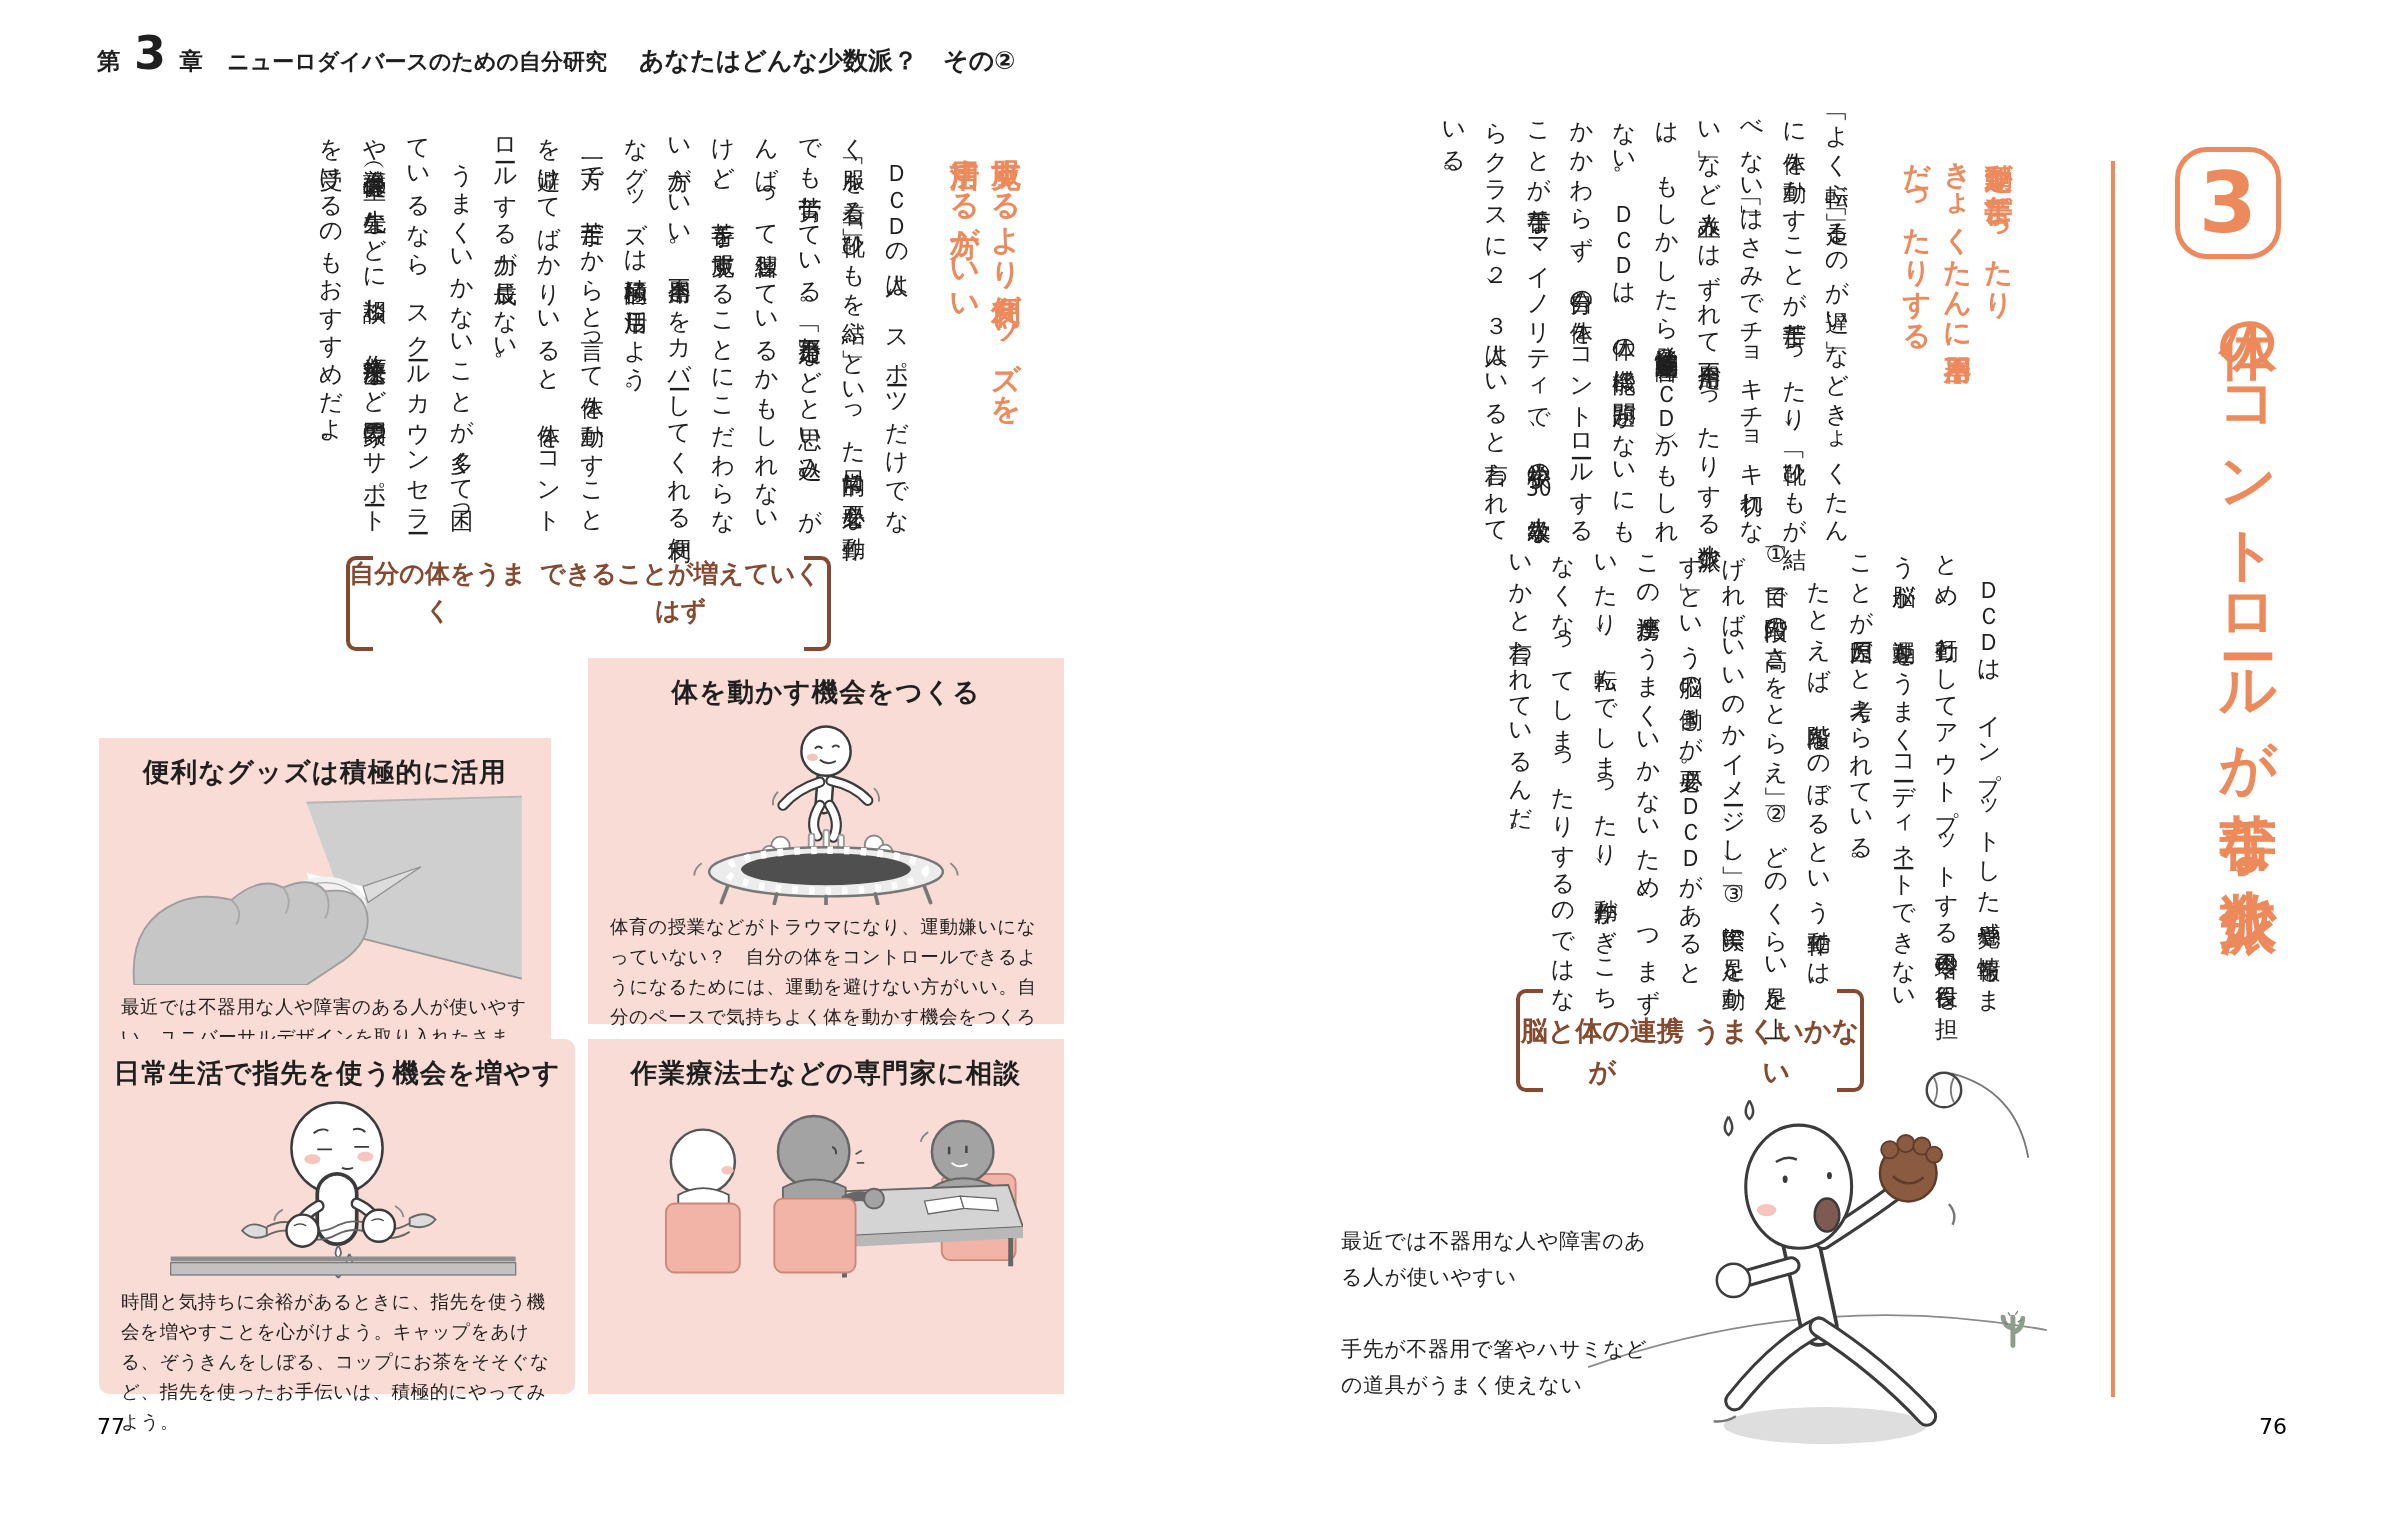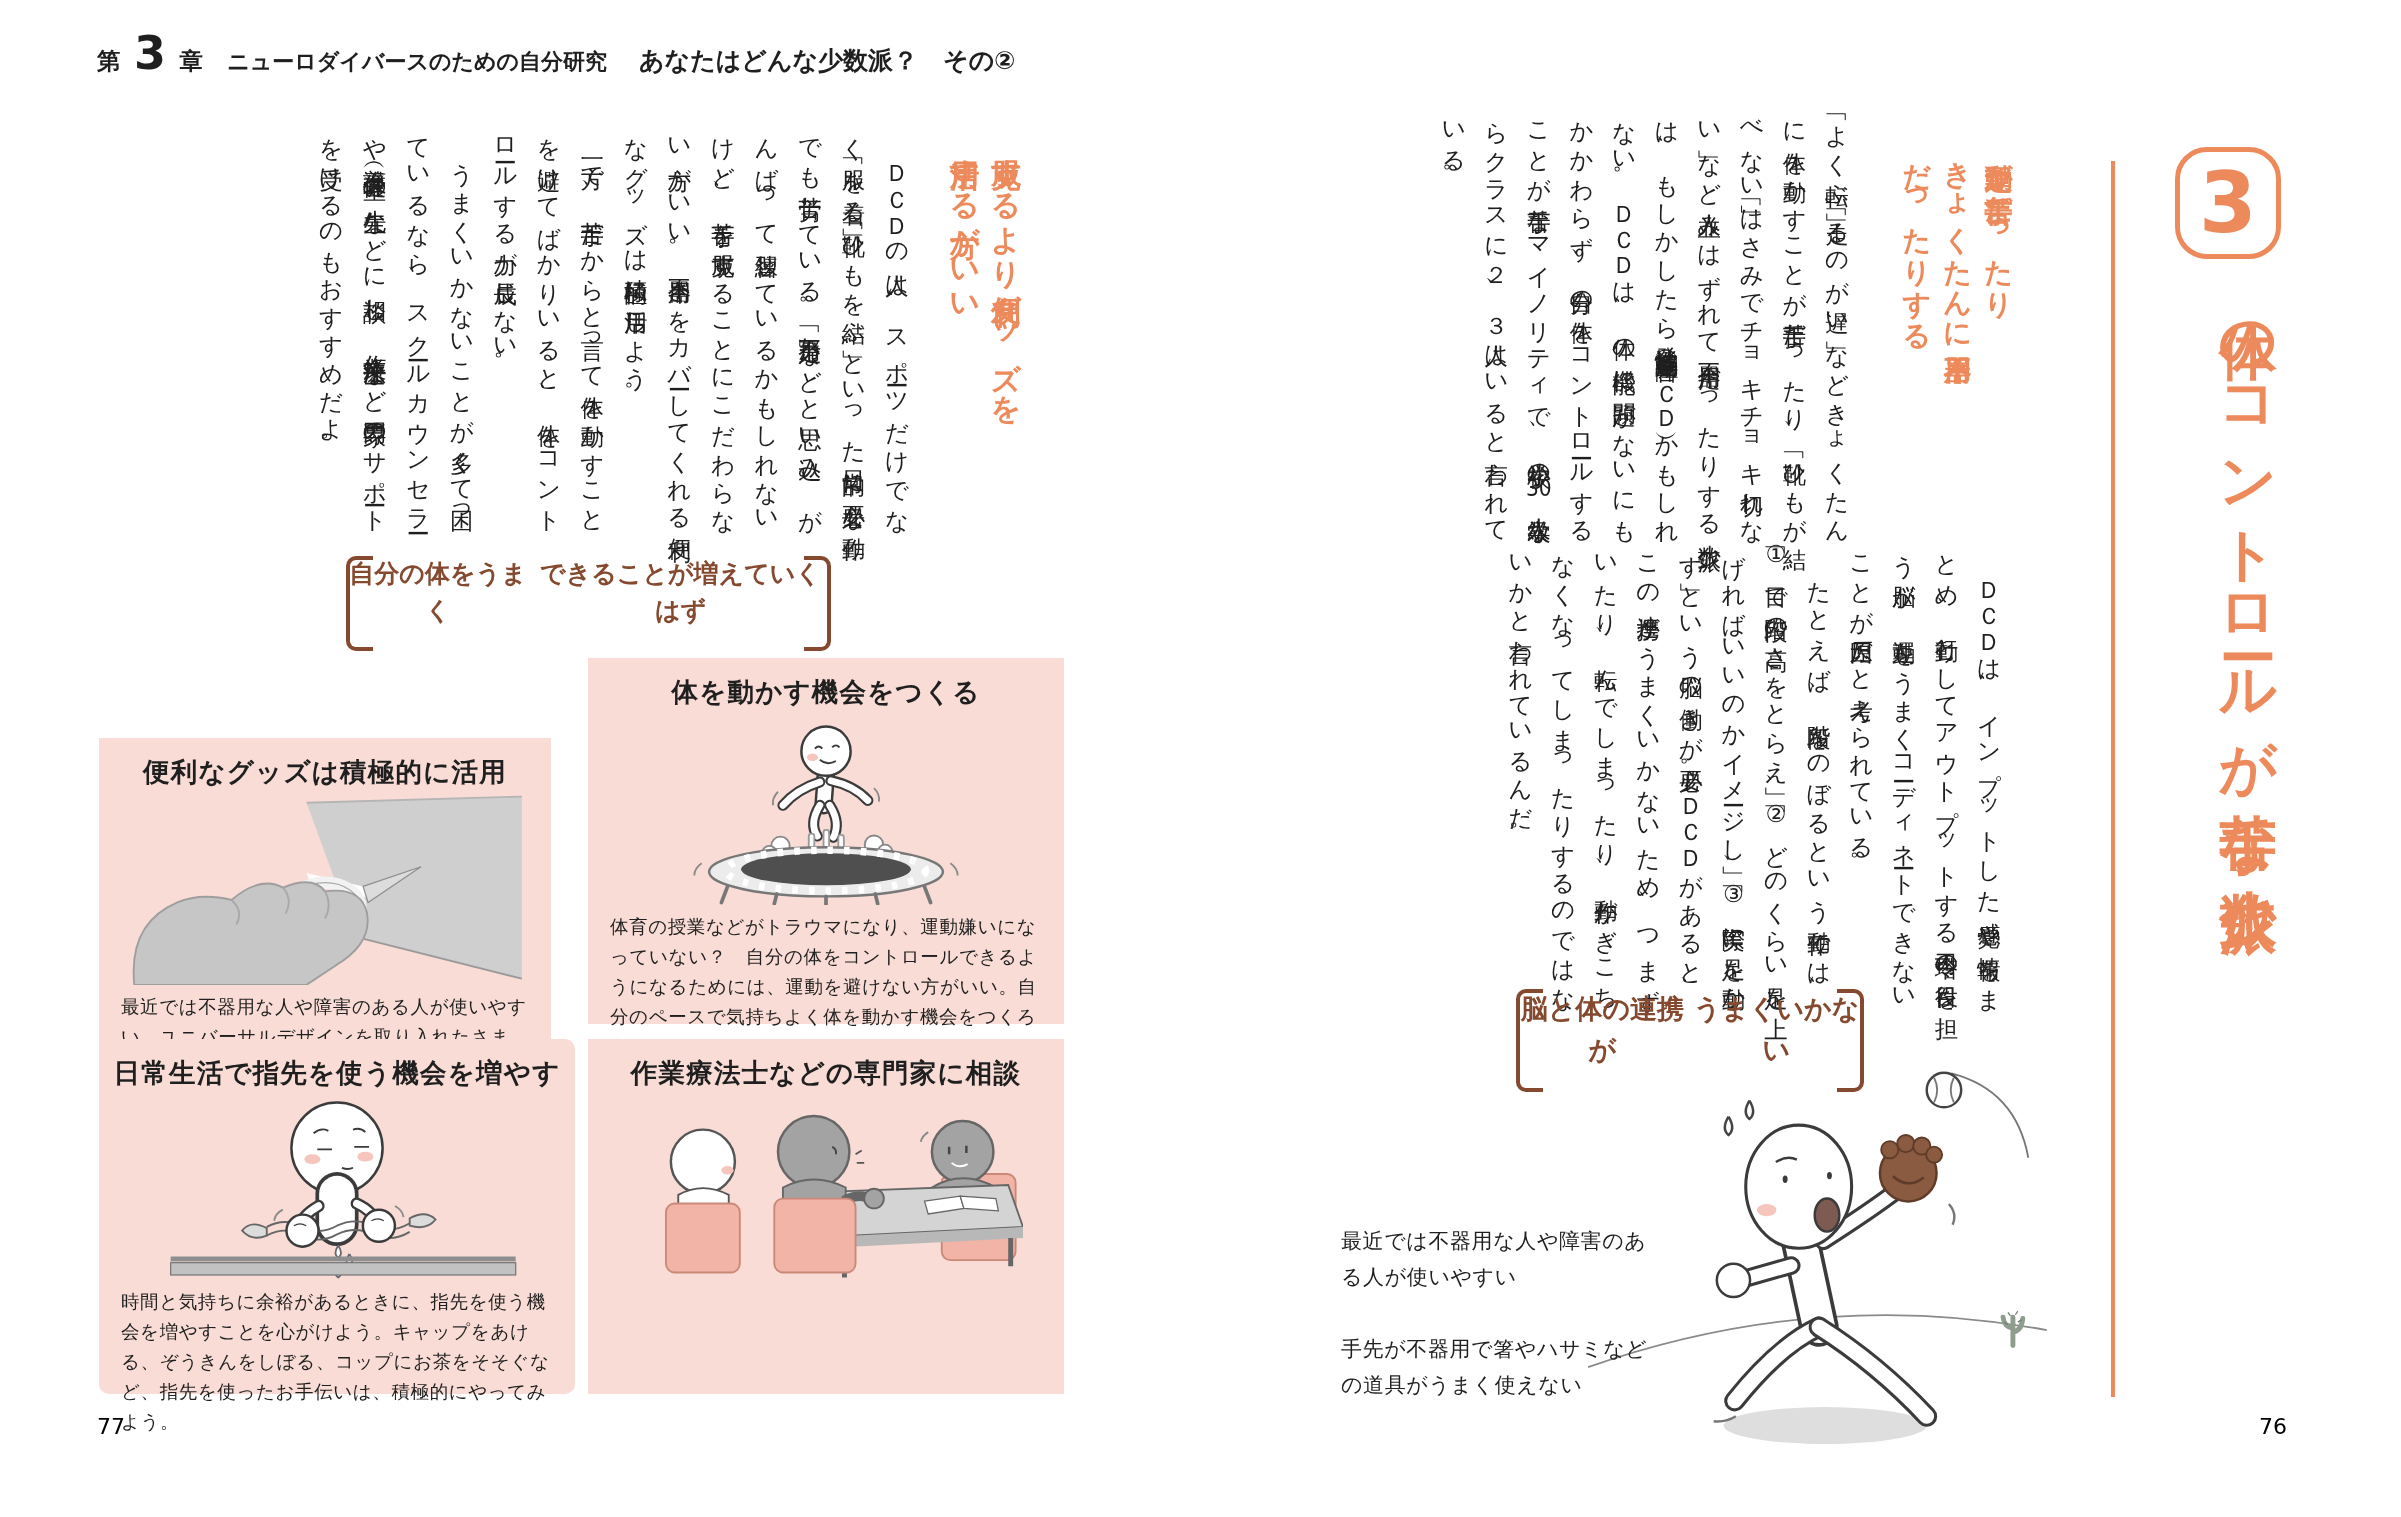--- a/index.html
+++ b/index.html
@@ -87,21 +87,21 @@
 
   <div class="vtext vbody" style="left:1335px;top:106px;width:523px;height:426px;">
     <p>「よく転ぶ」「走るのが遅い」などきょくたんに体を動かすことが苦手だったり、「靴ひもが結べない」「はさみでチョキチョキ切れない」など人並みはずれて不器用だったりする少数派は、もしかしたら発達性協調運動障害（ＤＣＤ）かもしれない。ＤＣＤは、体の機能に問題がないにもかかわらず、自分の体をコントロールすることが苦手なマイノリティで、小学校の<span class="tcy">30</span>人学級ならクラスに２、３人はいると言われている。</p>
   </div>
 
   <div class="vtext vbody" style="left:1416px;top:539px;width:594px;height:461px;">
     <p>　ＤＣＤは、インプットした感覚や情報をまとめ、行動としてアウトプットする司令塔の役目を担う脳が、運動をうまくコーディネートできないことが原因だと考えられている。</p>
     <p>　たとえば、階段をのぼるという動作では、「①目で階段の高さをとらえ」、「②どのくらい足を上げればいいのかイメージし」、「③実際に足を動かす」という脳の働きが必要。ＤＣＤがあると、この連携がうまくいかないため、つまずいたり、転んでしまったり、動作がぎこちなくなってしまったりするのではないかと言われているんだ。</p>
   </div>
 
-  <div class="bracket" style="left:1516px;top:989px;width:348px;height:103px;font-size:27px;line-height:1.5;">
+  <div class="bracket" style="left:1516px;top:989px;width:348px;height:103px;font-size:27px;line-height:1.5;align-items:flex-end;">
     <span class="bline">脳と体の連携が</span>
     <span class="bline">うまくいかない</span>
   </div>
 
   <div style="position:absolute;left:1582px;top:1056px;width:474px;height:419px;">
     <svg width="474" height="419" viewBox="0 0 770 680">
       <path d="M10 505 Q 380 375 755 445" fill="none" stroke="#8a8a8a" stroke-width="3"></path>
       <ellipse cx="395" cy="600" rx="165" ry="30" fill="#dedede"></ellipse>
       <path d="M600 28 Q 705 55 725 165" fill="none" stroke="#777" stroke-width="3"></path>
       <circle cx="588" cy="55" r="28" fill="#fff" stroke="#444" stroke-width="4"></circle>

